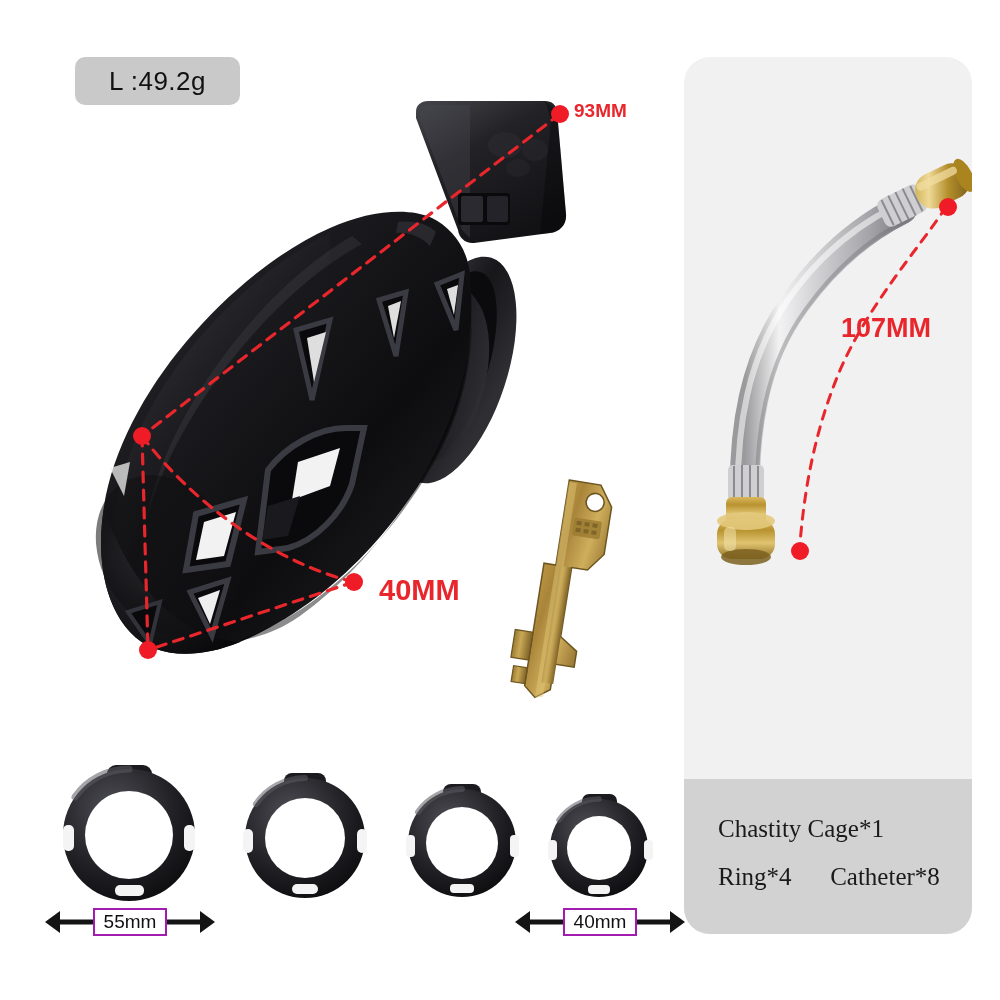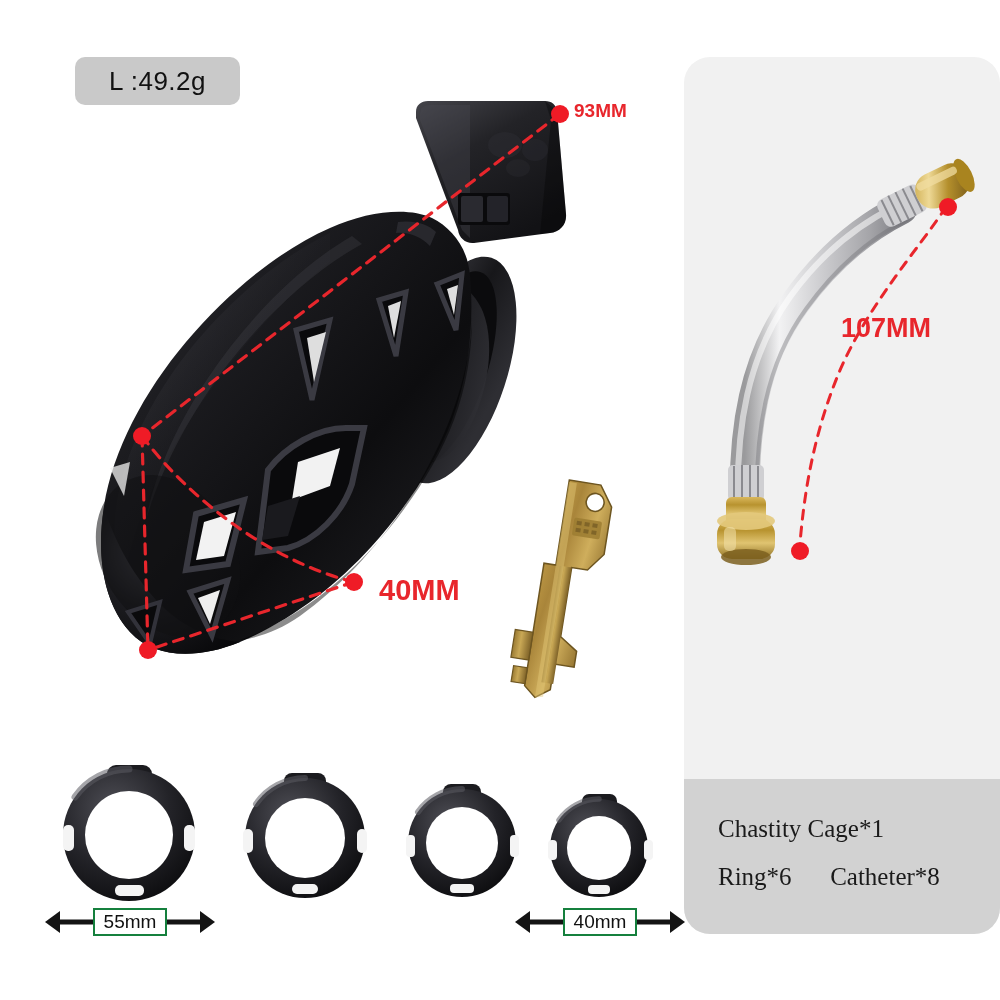--- a/index.html
+++ b/index.html
@@ -51,21 +51,21 @@
   }
   #label-93 { left: 574px; top: 100px; font-size: 19px; }
   #label-40 { left: 379px; top: 574px; font-size: 29px; }
   #label-107 { left: 841px; top: 313px; font-size: 27px; }
 
   
   .right-panel {
     position: absolute;
     left: 684px;
     top: 57px;
-    width: 316px;
+    width: 288px;
     height: 877px;
     background: #f1f1f1;
     border-radius: 26px;
     overflow: hidden;
   }
   .panel-contents {
     position: absolute;
     left: 0;
     right: 0;
     bottom: 0;
@@ -92,21 +92,21 @@
     height: 200px;
   }
   .ring-cell { position: absolute; top: 0; }
   .size-row {
     position: absolute;
     display: flex;
     align-items: center;
     justify-content: center;
   }
   .size-box {
-    border: 2px solid #15803d;
+    border: 2px solid #a21caf;
     background: #ffffff;
     color: #111;
     font-size: 19px;
     font-family: "Liberation Sans", sans-serif;
     padding: 1px 9px 2px;
     line-height: 1.15;
     z-index: 2;
   }
   .arrow-line {
     position: absolute;
@@ -369,21 +369,21 @@
       <path d="M262,150 C236,190 182,250 154,318 C128,382 120,440 116,486" stroke="#e8262c" stroke-width="3" stroke-dasharray="9 8" fill="none" stroke-linecap="round"></path>
       <circle cx="264" cy="150" r="9" fill="#ef1b26"></circle>
       <circle cx="116" cy="494" r="9" fill="#ef1b26"></circle>
     </svg>
 
     <div class="dim-label" id="label-107" style="left:157px;top:256px;position:absolute;">107MM</div>
 
     <div class="panel-contents">
       <div class="contents-line">Chastity Cage*1</div>
       <div class="contents-line nowrap">
-        <span>Ring*6</span>
+        <span>Ring*4</span>
         <span class="gap"></span>
         <span>Catheter*8</span>
       </div>
     </div>
   </div>
 
   <div class="ring-row">
 
     <div class="ring-cell" style="left:45px;">
       <svg width="170" height="145">

